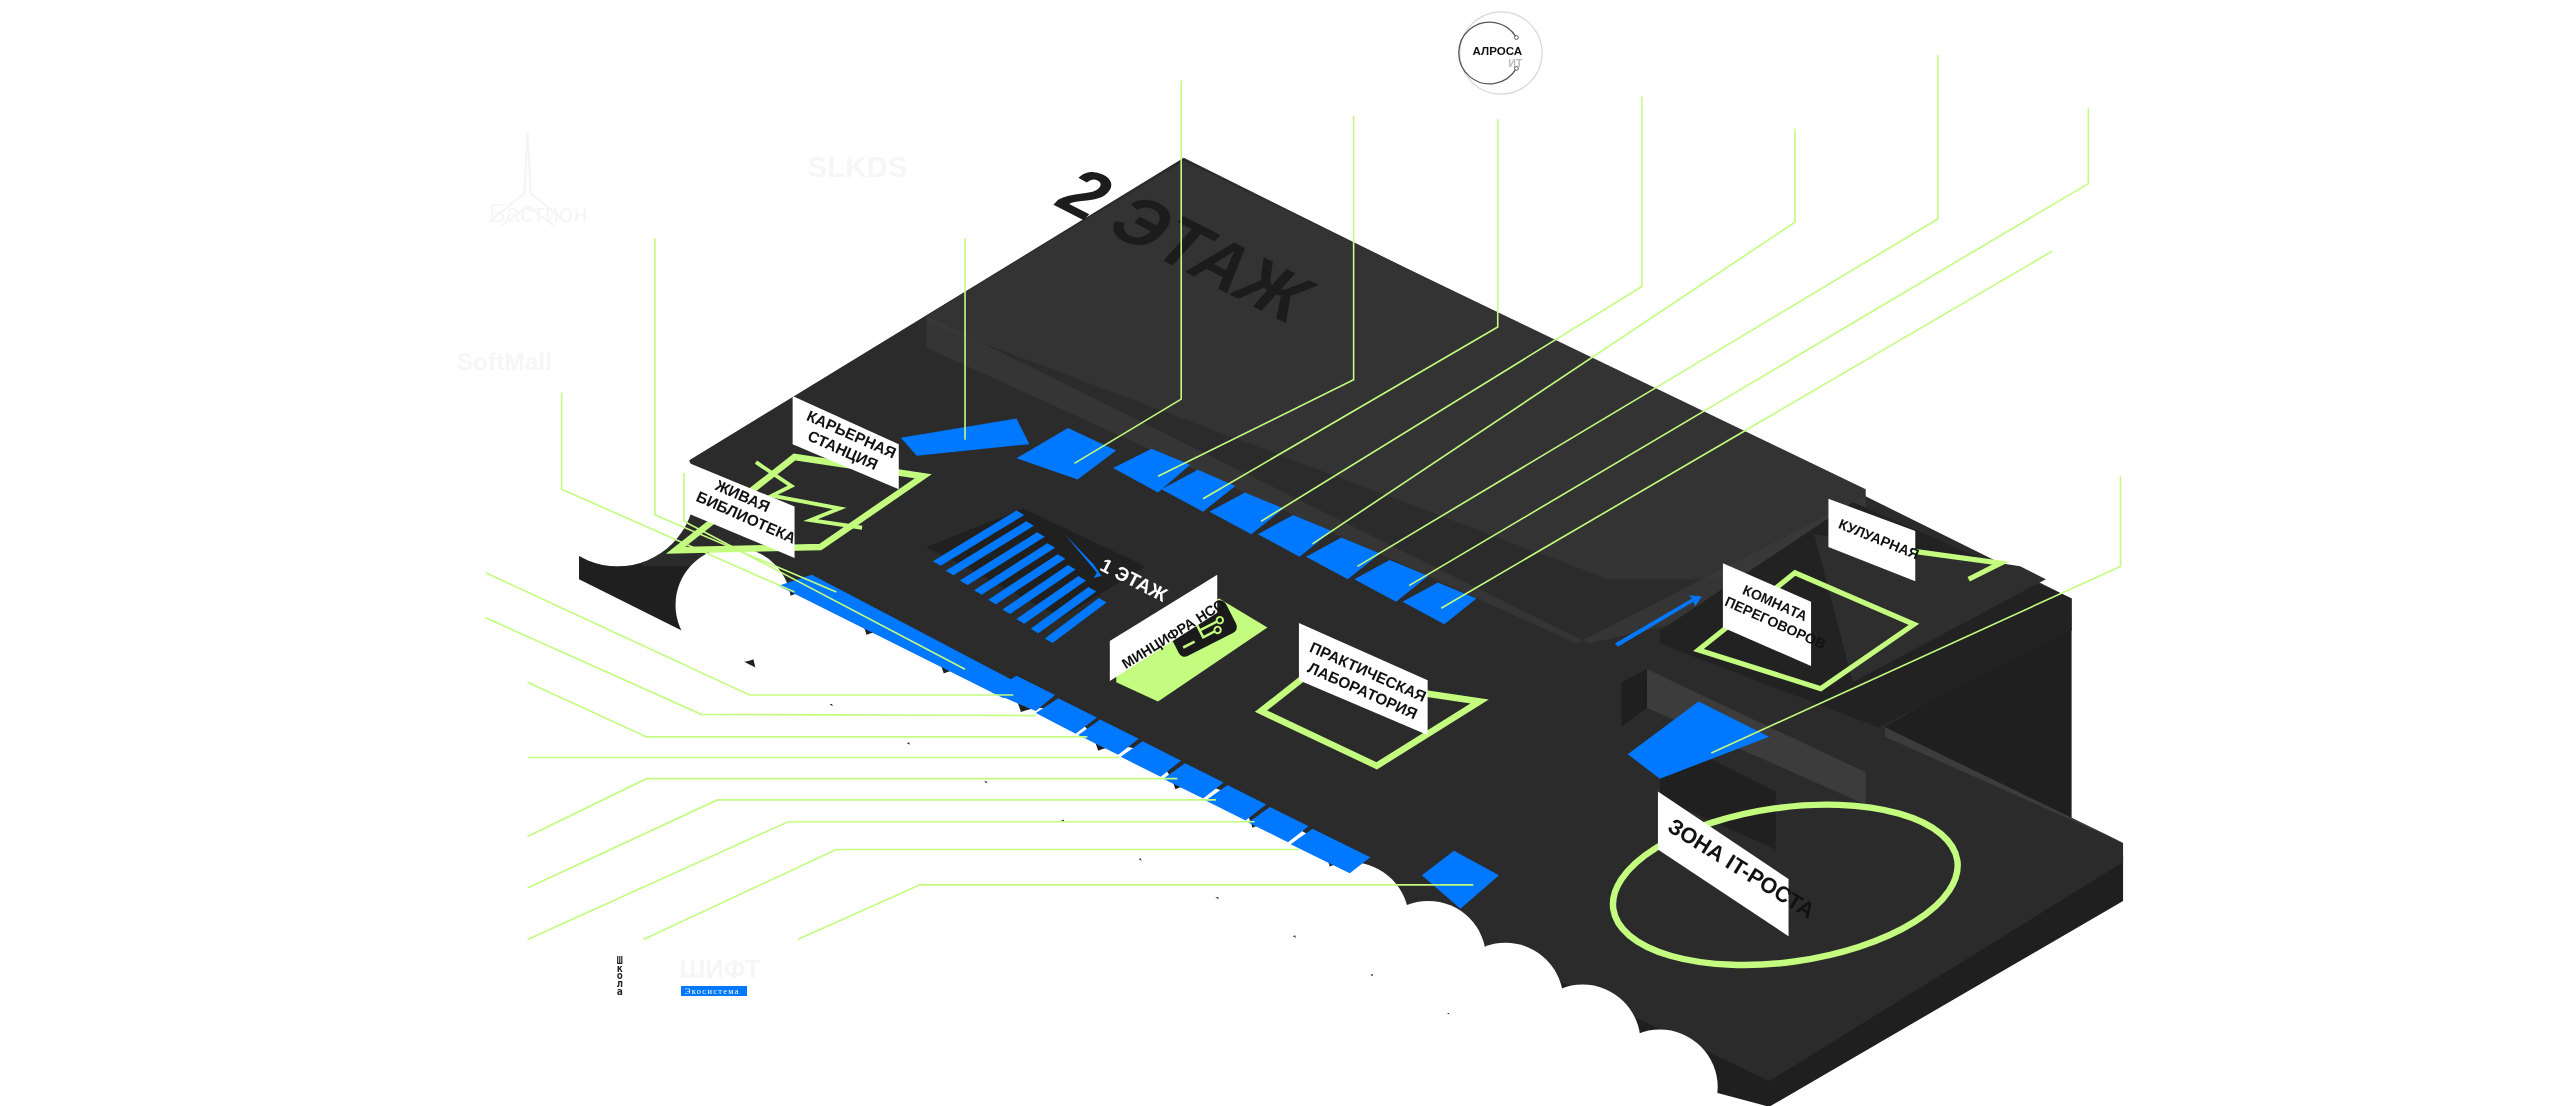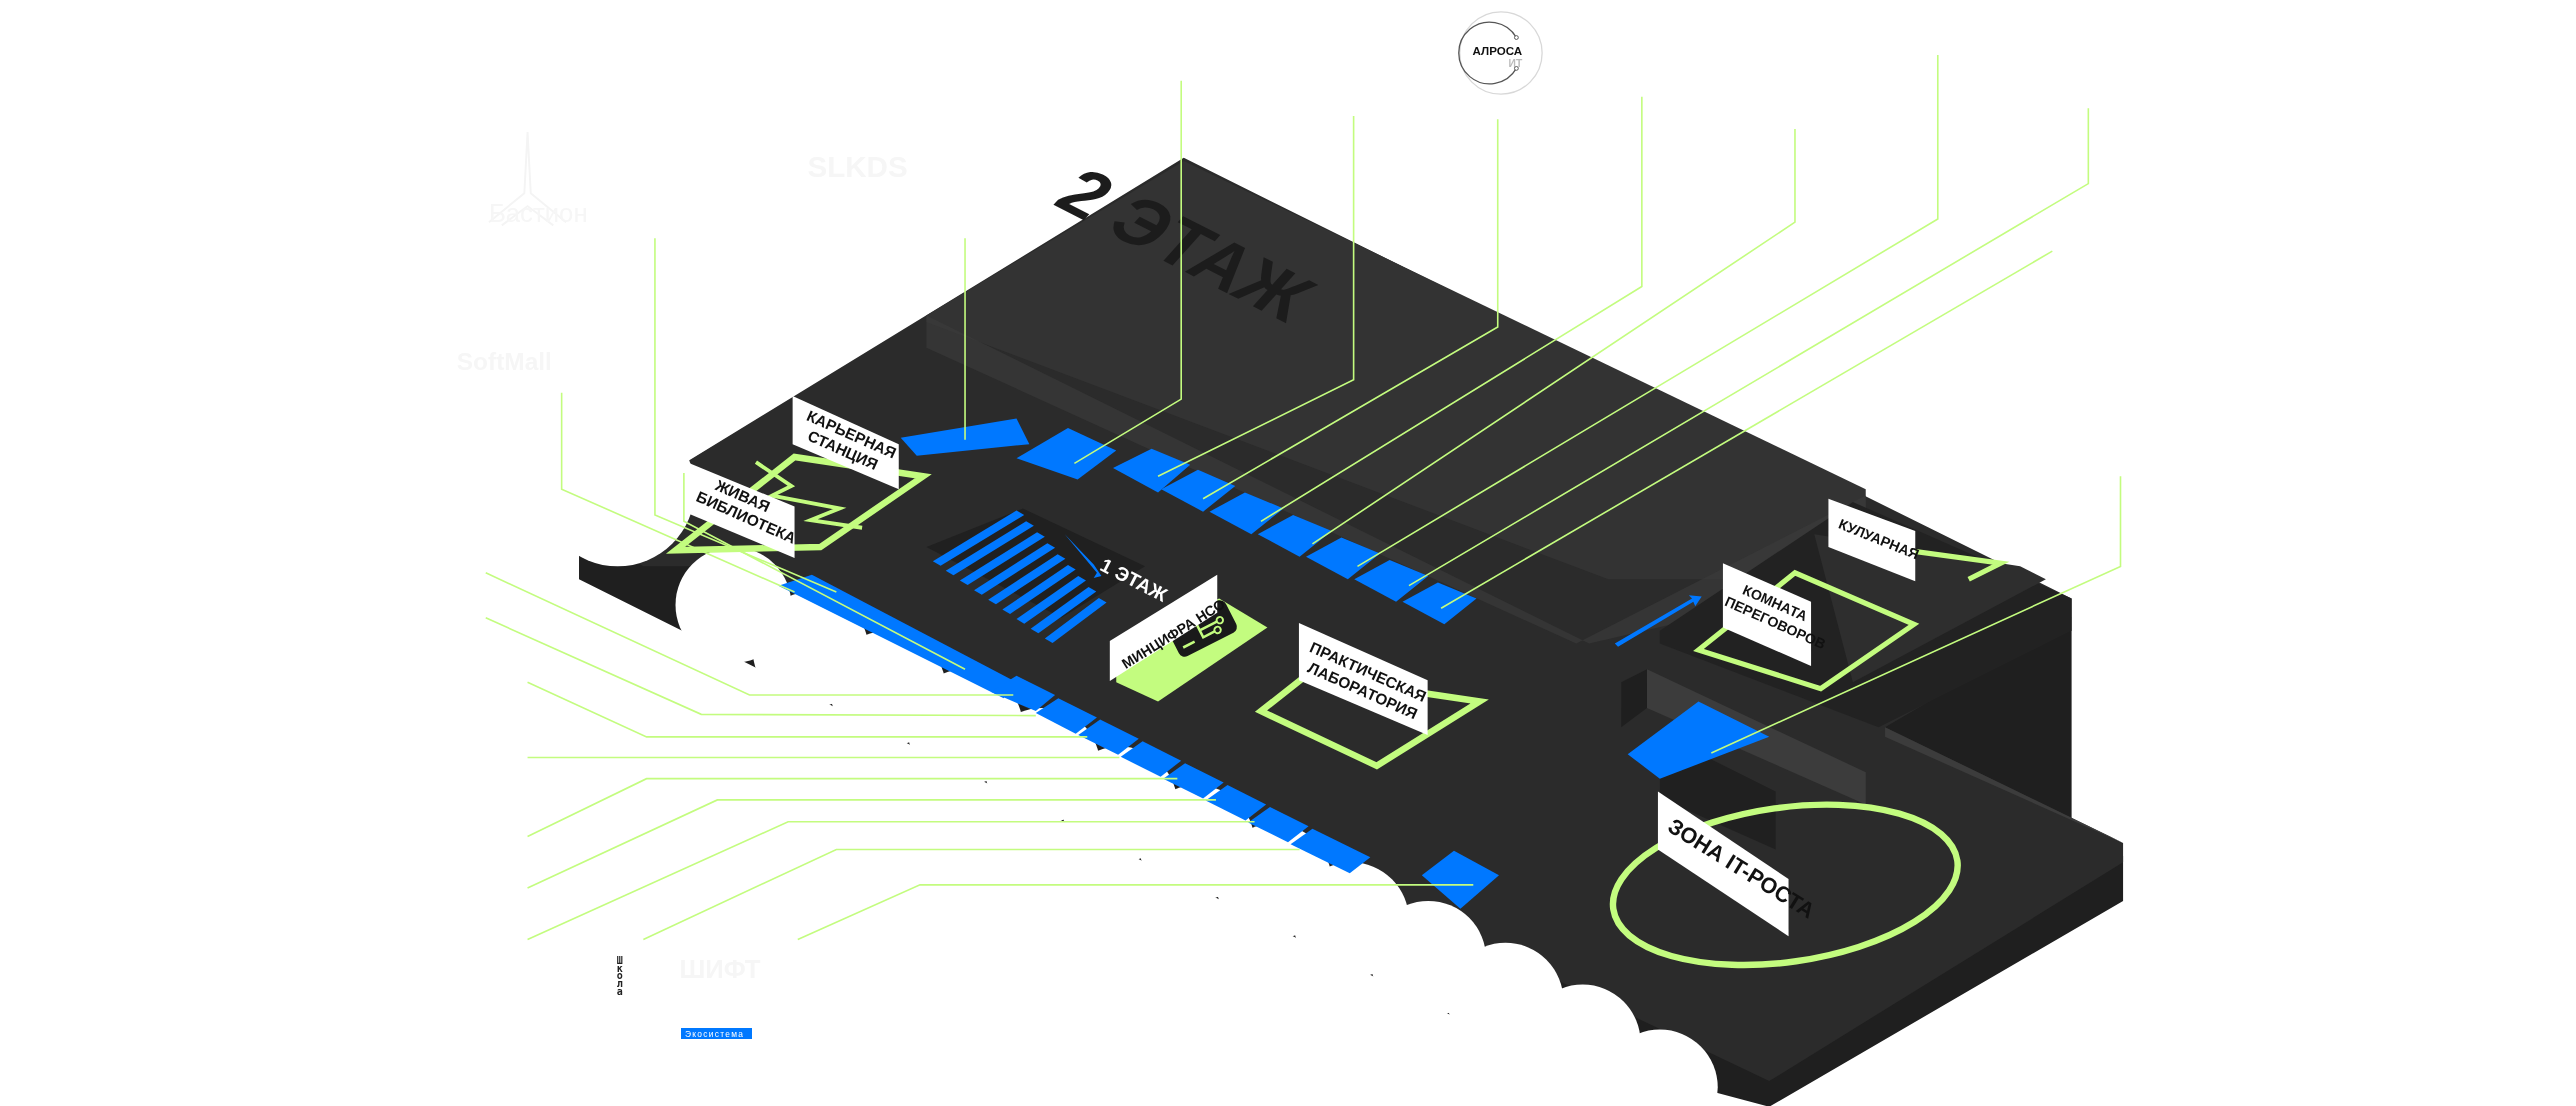--- a/index.html
+++ b/index.html
@@ -4,21 +4,21 @@
   <style>
     html, body { margin: 0; padding: 0; background: #ffffff; }
     body { width: 2576px; height: 1107px; position: relative; overflow: hidden; font-family: "Liberation Sans", sans-serif; }
     #stage { position: absolute; left: 0; top: 0; width: 2576px; height: 1107px; }
     .sign-text { font-family: "Liberation Sans", sans-serif; font-weight: 700; fill: #111111; }
     .floor-text { font-family: "Liberation Sans", sans-serif; font-weight: 700; }
     .faint { font-family: "Liberation Sans", sans-serif; fill: #f6f6f6; }
     .faint-warm { font-family: "Liberation Sans", sans-serif; fill: #fff7ee; }
     .leader { fill: none; stroke-width: 2.5; }
     .logo-ring { fill: none; }
-    .eco-badge { position: absolute; left: 681px; top: 986px; padding: 0.6px 7.7px 0.6px 3.9px; font-family: Liberation Sans, sans-serif; font-size: 8.4px; letter-spacing: 1.3px; color: #ffffff; margin-top: 42px; }
+    .eco-badge { position: absolute; left: 681px; top: 986px; padding: 0.6px 7.7px 0.6px 3.9px; font-family: Liberation Serif, serif; font-size: 8.4px; letter-spacing: 1.3px; color: #ffffff; }
     .school-vert { position: absolute; left: 616px; top: 957px; width: 7.7px; font-family: "DejaVu Sans Mono", monospace; font-size: 10px; line-height: 7.7px; color: #222; font-weight: 700; text-align: center; word-break: break-all; }
   </style>
 </head>
 <body>
 
 <div id="stage">
 <svg id="plan" width="2576" height="1107" viewBox="0 0 4004 1720" xmlns="http://www.w3.org/2000/svg">
 
   <g>
     <g>

